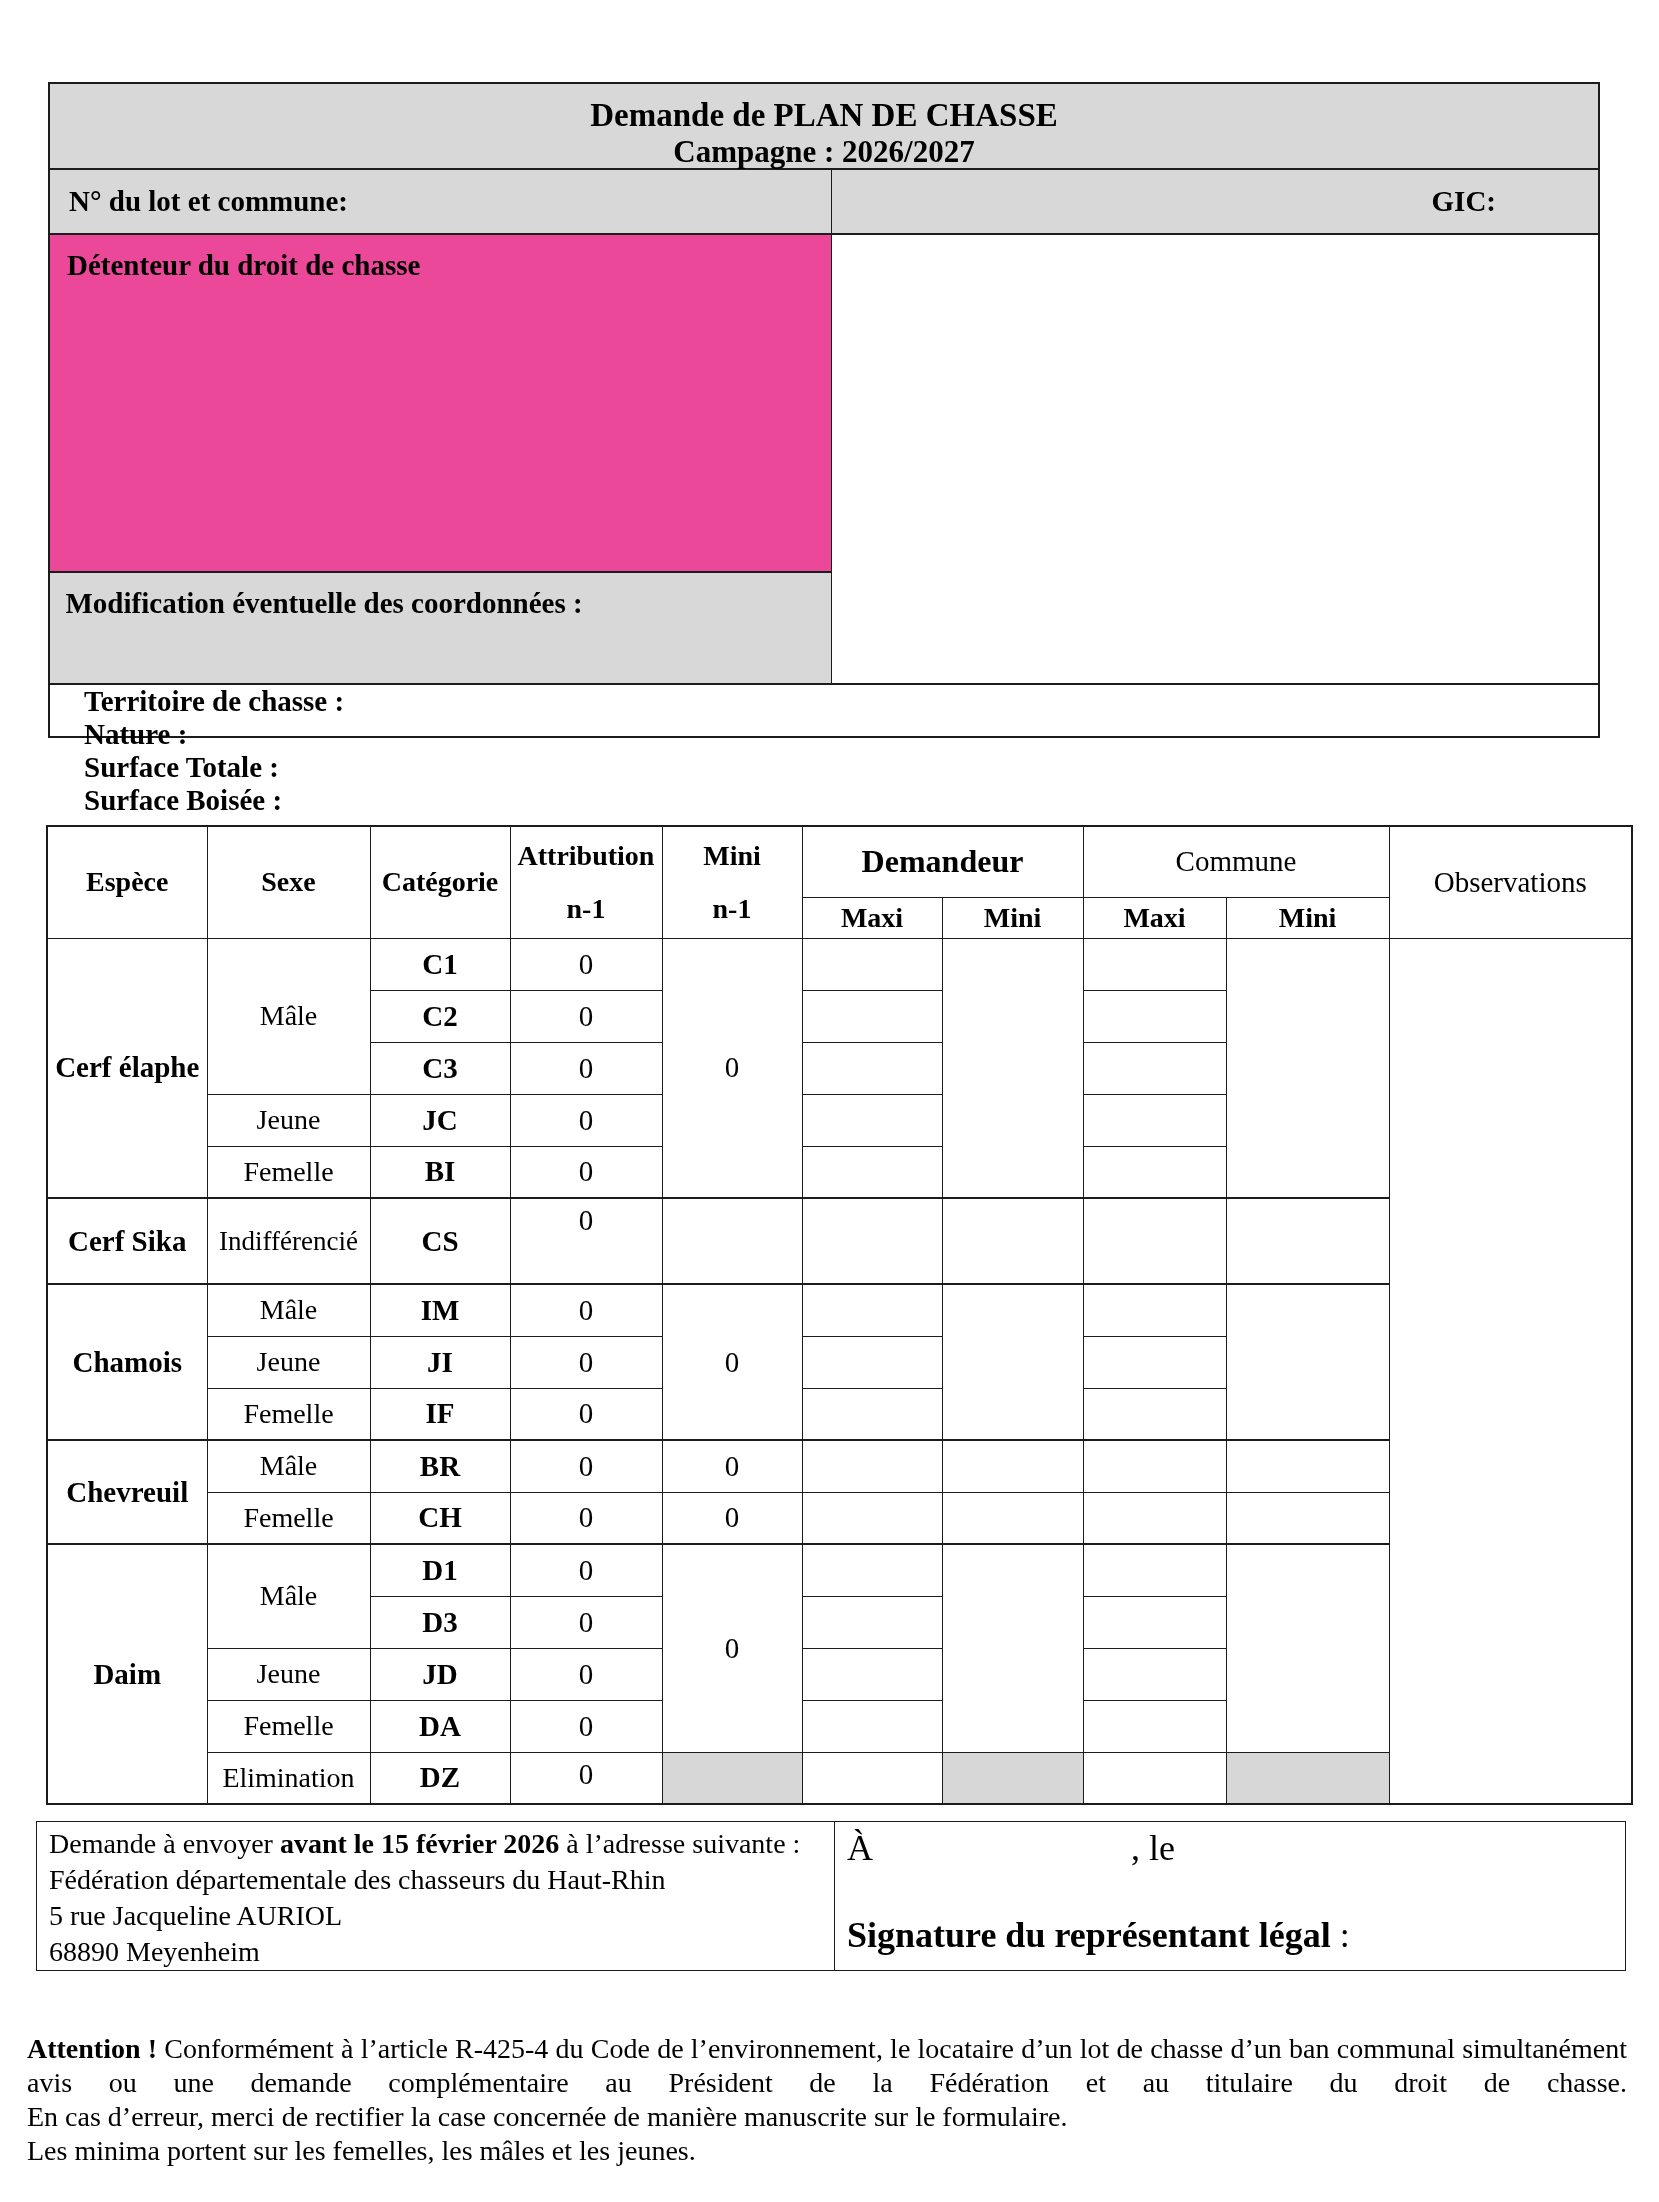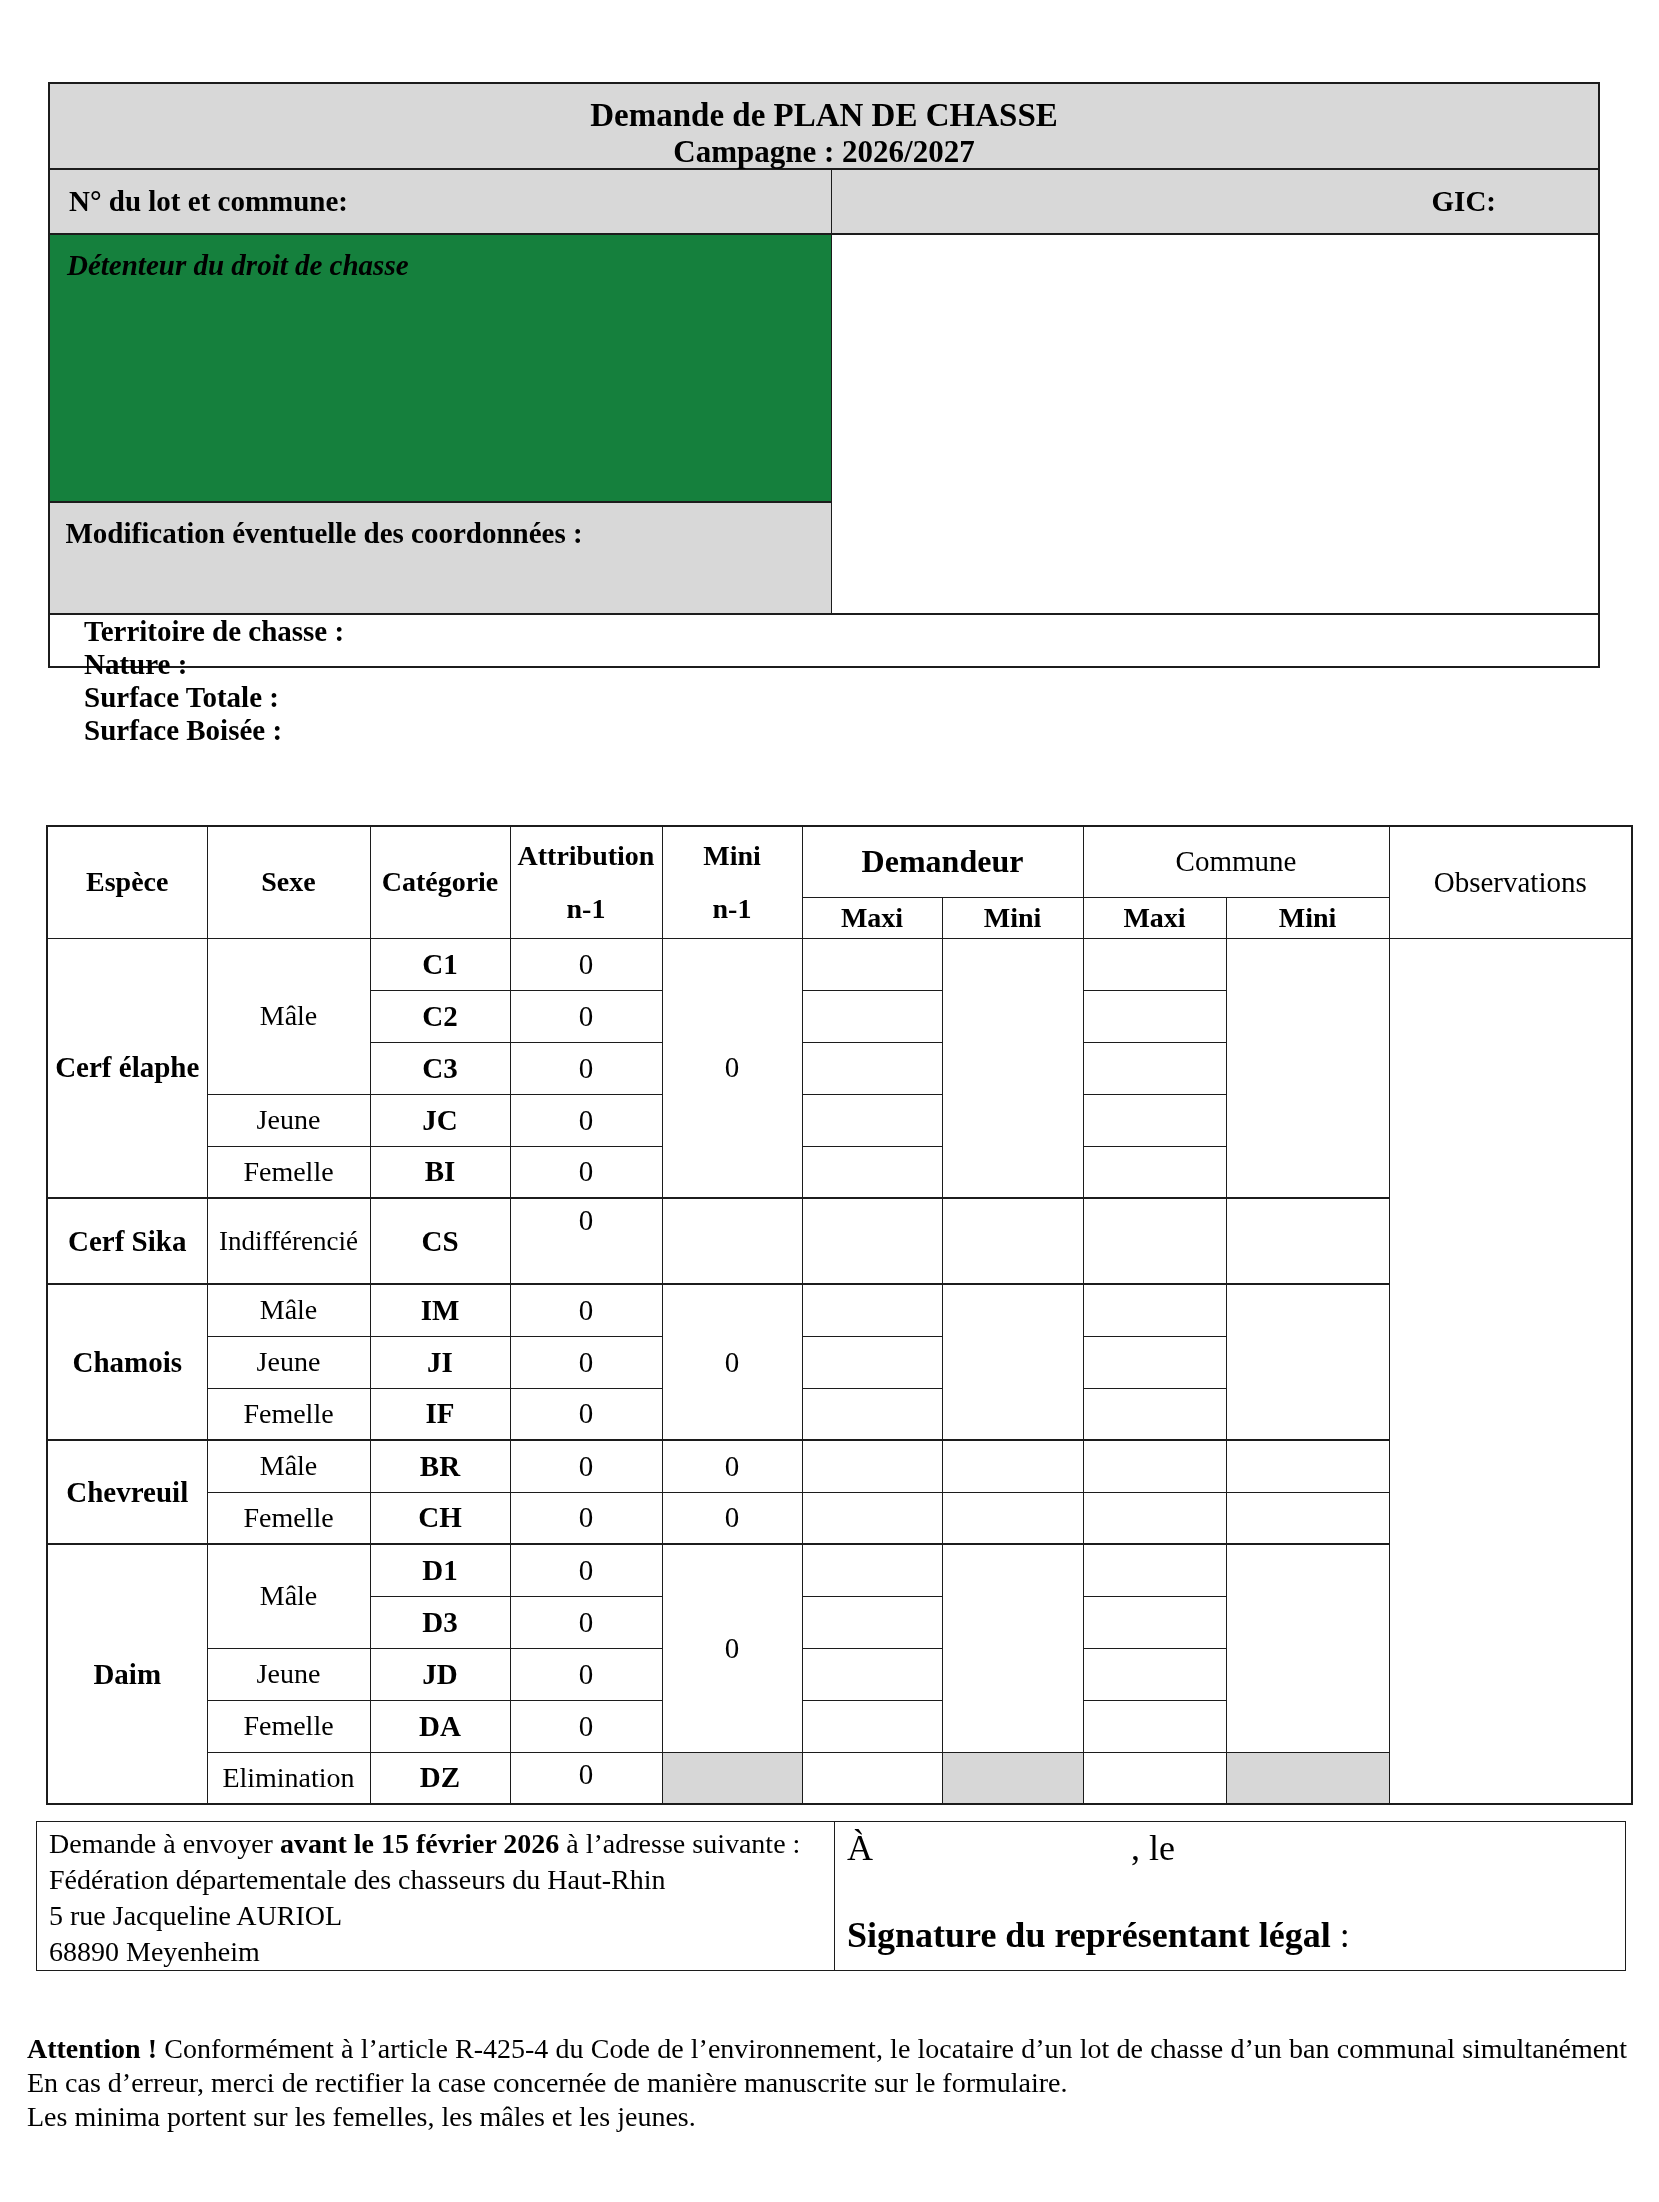--- a/index.html
+++ b/index.html
@@ -25,21 +25,21 @@
   }
   .title-l1 { font-size:33px; line-height:38px; }
   .title-l2 { font-size:31px; line-height:36px; }
   .rowB { display:flex; height:65px; background:#d8d8d8; border-bottom:2.6px solid #1c1c1c; }
   .cellB1 { width:782px; border-right:1.7px solid #1c1c1c; display:flex; align-items:center;
             padding-left:19px; font-weight:bold; font-size:29px; }
   .cellB2 { flex:1; display:flex; align-items:center; justify-content:flex-end;
             padding-right:102px; font-weight:bold; font-size:29px; }
   .rowCD { display:flex; }
   .leftcol { width:782px; border-right:1.7px solid #1c1c1c; }
-  .cellC1 { height:266px; padding:13.8px 8.6px 0 17px; font-weight:bold; font-size:29px; background:#15803d;font-style:italic; }
+  .cellC1 { height:336px; padding:13.8px 8.6px 0 17px; font-weight:bold; font-size:29px; background:#ec4899; }
   .cellD1 { height:112px; padding:13.8px 8.6px 0 15.5px; font-weight:bold; font-size:29px;
             background:#d8d8d8; border-top:2.6px solid #1c1c1c; }
   .rightcol { flex:1; background:#fff; }
   .rowE { border-top:2.6px solid #1c1c1c; height:53px; display:flex; align-items:flex-start;
           font-weight:bold; font-size:29px; padding-left:34px;flex-direction:column; }
   .rowE .sp1 { margin-right:47px; } .rowE .sp2 { margin-right:52px; } .rowE .sp3 { margin-right:60px; }
 
   
   table.grid {
     position:absolute; left:46px; top:825px;
@@ -307,18 +307,19 @@
         <span>À</span><span class="le">, le</span>
       </div>
       <div class="sig">
         <span class="lbl">Signature du représentant légal</span><span> :</span>
       </div>
     </div>
   </section>
 
   <section class="attention">
       <div class="rich-line justify"><span class="seg-bold ">Attention !</span><span class=""> Conformément à l’article R-425-4 du Code de l’environnement, le locataire d’un lot de chasse d’un ban communal simultanément</span></div>
+      <div class="rich-line justify"><span class="">avis ou une demande complémentaire au Président de la Fédération et au titulaire du droit de chasse.</span></div>
       <div class="rich-line"><span class="">En cas d’erreur, merci de rectifier la case concernée de manière manuscrite sur le formulaire.</span></div>
       <div class="rich-line"><span class="">Les minima portent sur les femelles, les mâles et les jeunes.</span></div>
     </section>
 
 </div>
 
 
 </body></html>

